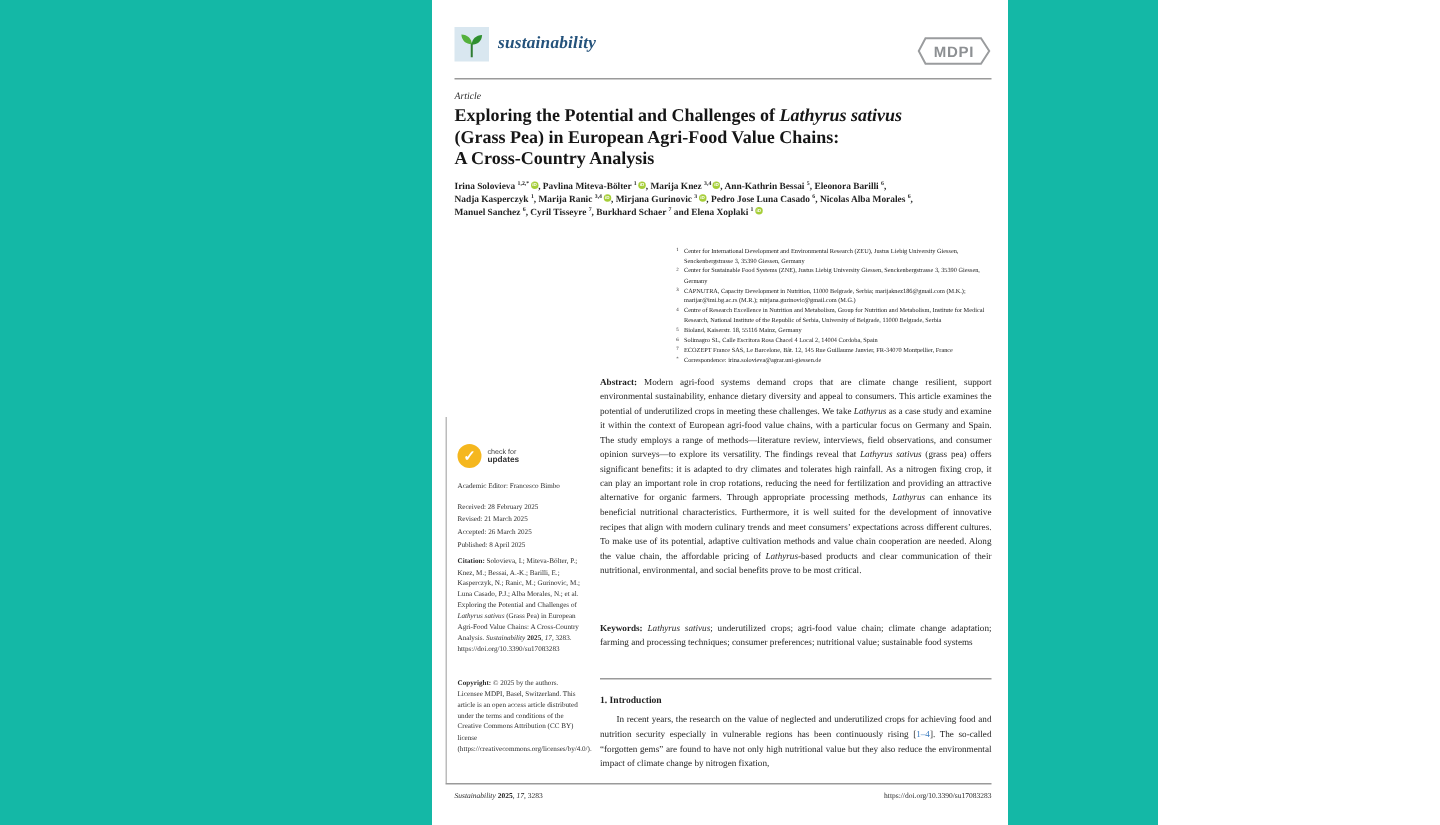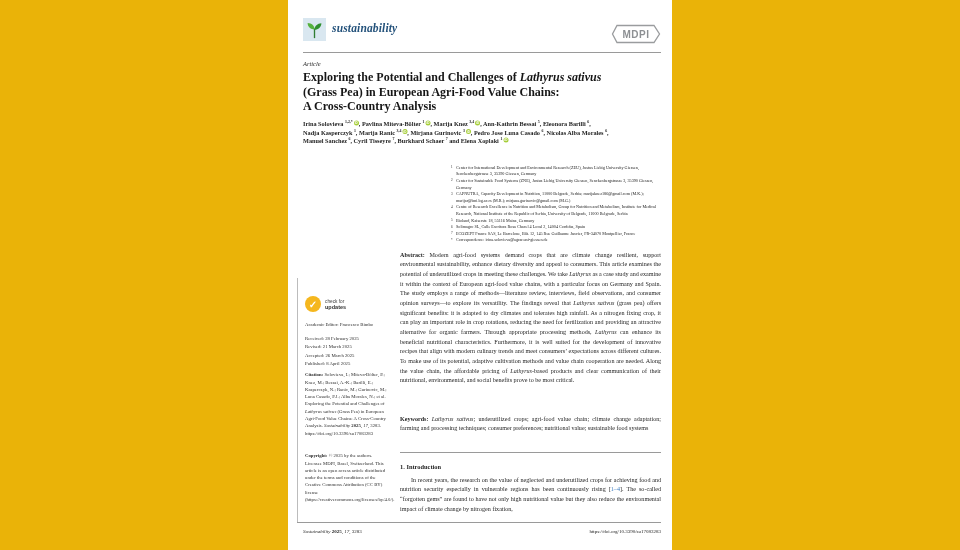--- a/index.html
+++ b/index.html
@@ -1,16 +1,16 @@
 <!DOCTYPE html>
 <html><head>
 <meta charset="utf-8">
 <style>
   html,body{margin:0;padding:0;background:#ffffff;}
-  .canvas{position:relative;width:960px;height:550px;background:#eab308;overflow:hidden;
+  .canvas{position:relative;width:772px;height:550px;background:#14b8a6;overflow:hidden;
           font-family:"Liberation Serif", serif;color:#1f1f1f;}
   .page{position:absolute;left:288px;top:0;width:384px;height:550px;overflow:hidden;background:#fff;}
   .inner{position:absolute;left:0;top:0;width:768px;height:1100px;
          transform:scale(0.5);transform-origin:0 0;}
   .abs{position:absolute;}
   .it{font-style:italic;}
   .bd{font-weight:bold;}
   .sup{vertical-align:super;font-size:0.62em;line-height:0;}
   .link{cursor:pointer;}
   

